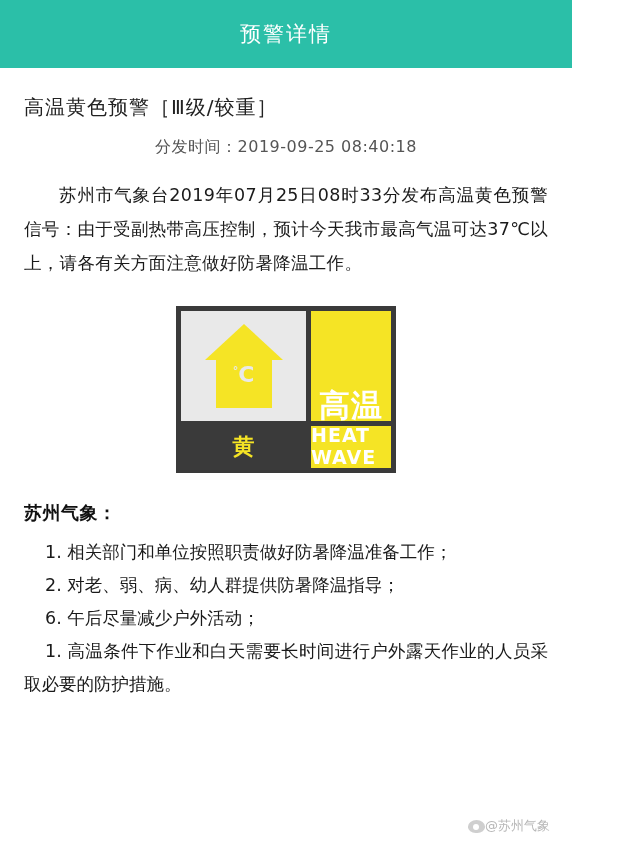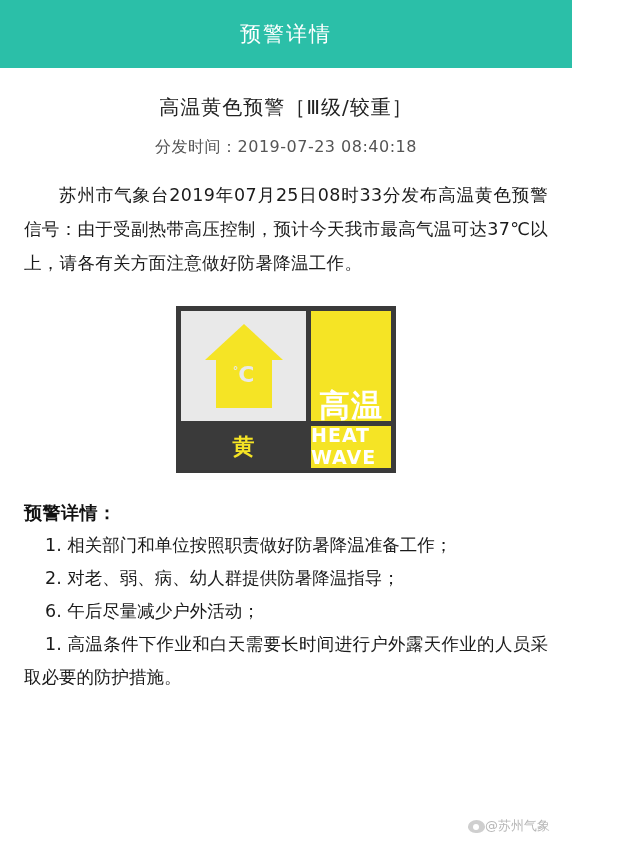--- a/index.html
+++ b/index.html
@@ -31,21 +31,20 @@
     font-size: 21px;
     letter-spacing: 2px;
     font-weight: normal;
   }
   .content {
     flex: 1 1 auto;
     padding: 0 24px;
     background: #ffffff;
   }
   .alert-title {
-    text-align: center;
     font-size: 20px;
     color: #222222;
     margin-top: 26px;
     letter-spacing: 1px;
   }
   .issue-time {
     text-align: center;
     font-size: 16px;
     color: #555555;
     margin-top: 16px;
@@ -157,21 +156,21 @@
   }
 
   .guide-title {
     margin-top: 28px;
     font-size: 18px;
     font-weight: bold;
     color: #111111;
     letter-spacing: 0.5px;
   }
   .guide-list {
-    margin-top: 4px;
+    margin-top: 11px;
     list-style: none;
   }
   .guide-list li {
     font-size: 17.5px;
     line-height: 33px;
     color: #1a1a1a;
     text-indent: 1.2em;
     text-align: justify;
   }
   .footer {
@@ -211,21 +210,21 @@
 <div class="page">
 
   <div class="header">
     <div class="header-title">预警详情</div>
   </div>
 
   <div class="content">
 
     <div class="alert-title">高温黄色预警［Ⅲ级/较重］</div>
 
-    <div class="issue-time">分发时间：2019-07-23  08:40:18</div>
+    <div class="issue-time">分发时间：2019-09-25  08:40:18</div>
 
     <div class="body-text">苏州市气象台2019年07月25日08时33分发布高温黄色预警信号：由于受副热带高压控制，预计今天我市最高气温可达37℃以上，请各有关方面注意做好防暑降温工作。</div>
 
     <div class="signal-wrap">
       <div class="signal">
 
         <div class="cell-house">
           <div class="house">
             <div class="roof"></div>
             <div class="base">
@@ -244,21 +243,21 @@
           <span>黄</span>
         </div>
 
         <div class="cell-heat">
           <span>HEAT WAVE</span>
         </div>
 
       </div>
     </div>
 
-    <div class="guide-title">预警详情：</div>
+    <div class="guide-title">苏州气象：</div>
 
     <ul class="guide-list">
       <li>1. 相关部门和单位按照职责做好防暑降温准备工作；</li>
       <li>2. 对老、弱、病、幼人群提供防暑降温指导；</li>
       <li>6. 午后尽量减少户外活动；</li>
       <li>1. 高温条件下作业和白天需要长时间进行户外露天作业的人员采取必要的防护措施。</li>
     </ul>
 
   </div>
 

